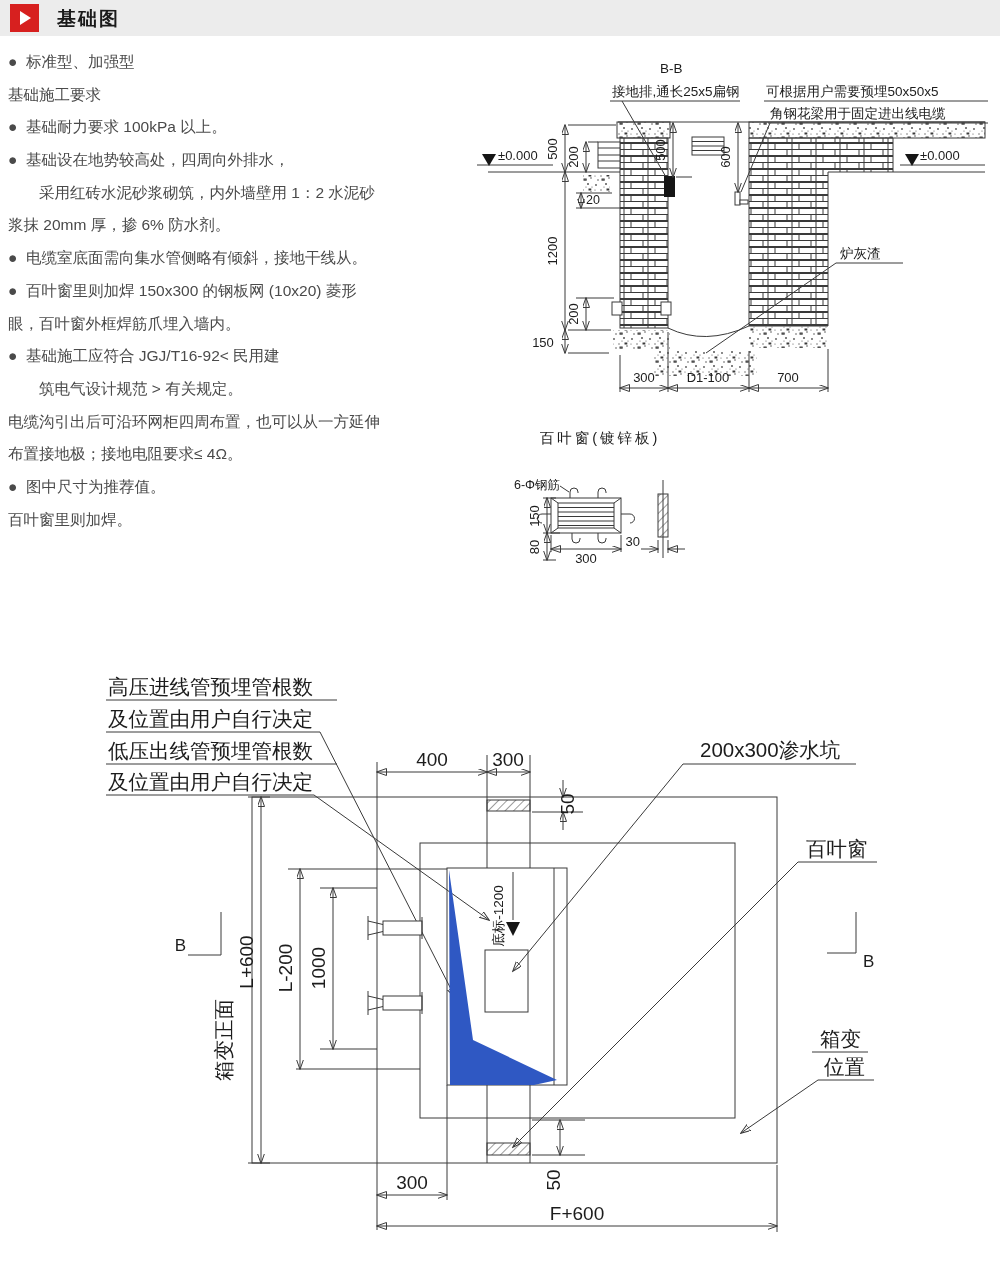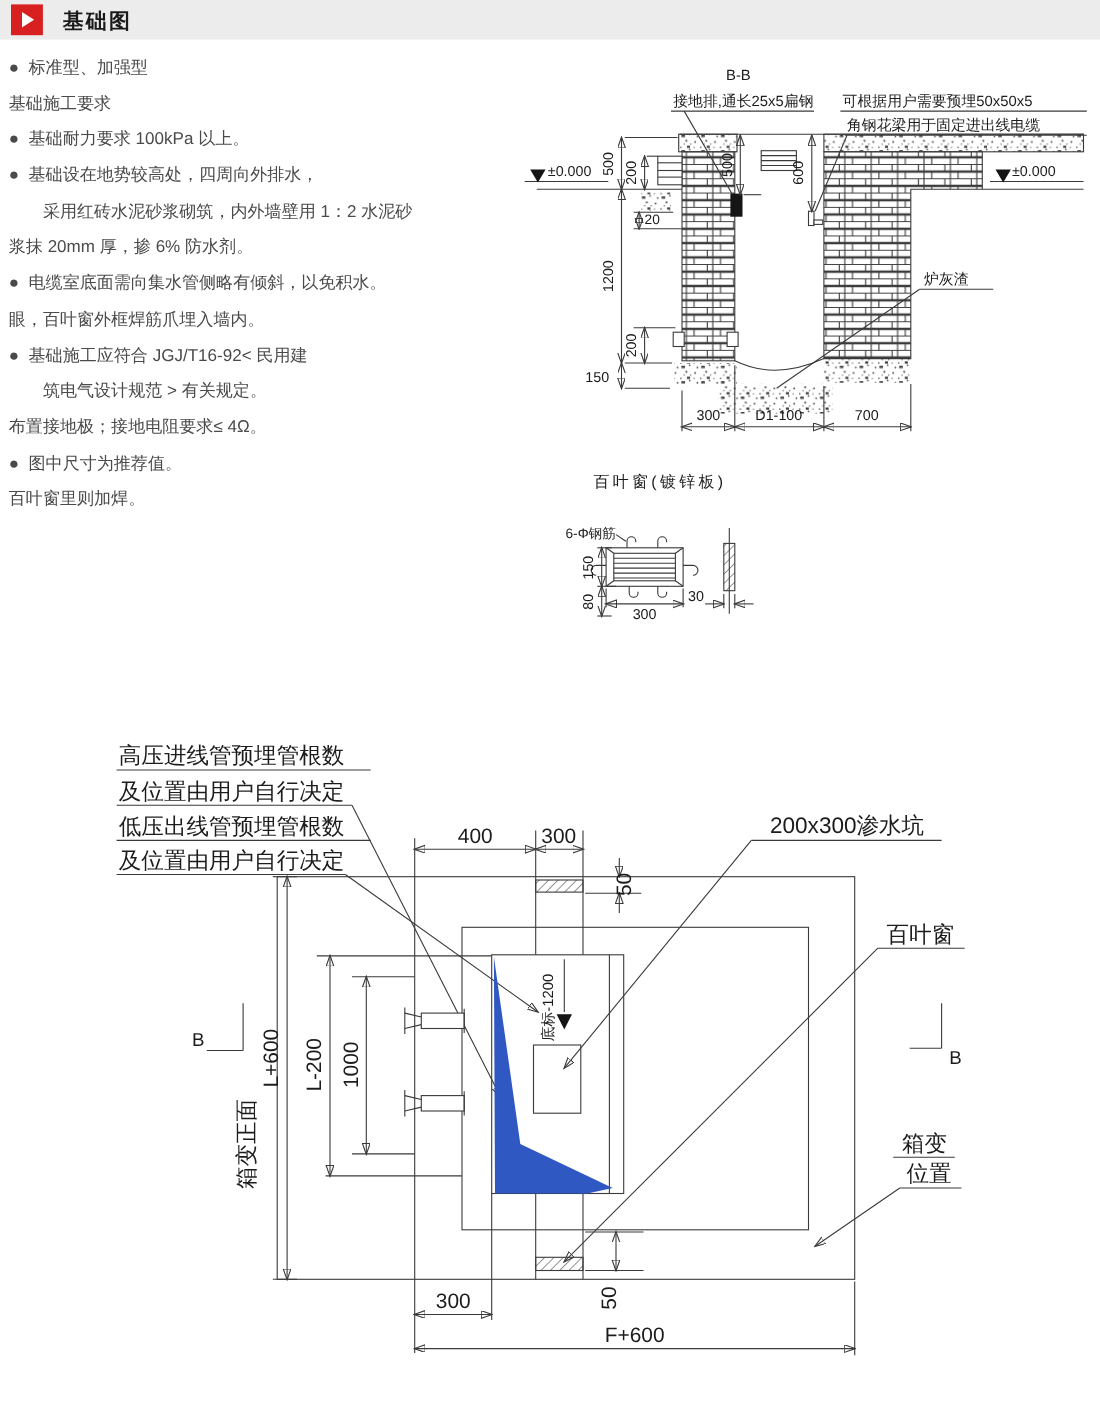--- a/index.html
+++ b/index.html
@@ -44,24 +44,26 @@
     <div class="ttl">基础图</div>
   </div>
 
   <div class="notes">
       <div class="note-line">●  标准型、加强型</div>
       <div class="note-line">基础施工要求</div>
       <div class="note-line">●  基础耐力要求 100kPa 以上。</div>
       <div class="note-line">●  基础设在地势较高处，四周向外排水，</div>
       <div class="note-line">　　采用红砖水泥砂浆砌筑，内外墙壁用 1：2 水泥砂</div>
       <div class="note-line">浆抹 20mm 厚，掺 6% 防水剂。</div>
-      <div class="note-line">●  电缆室底面需向集水管侧略有倾斜，以免积水。</div>
+      <div class="note-line">●  电缆室底面需向集水管侧略有倾斜，接地干线从。</div>
+      <div class="note-line">●  百叶窗里则加焊 150x300 的钢板网 (10x20) 菱形</div>
       <div class="note-line">眼，百叶窗外框焊筋爪埋入墙内。</div>
       <div class="note-line">●  基础施工应符合 JGJ/T16-92&lt; 民用建</div>
       <div class="note-line">　　筑电气设计规范 &gt; 有关规定。</div>
+      <div class="note-line">电缆沟引出后可沿环网柜四周布置，也可以从一方延伸</div>
       <div class="note-line">布置接地极；接地电阻要求≤ 4Ω。</div>
       <div class="note-line">●  图中尺寸为推荐值。</div>
       <div class="note-line">百叶窗里则加焊。</div>
     </div>
 
   <svg class="drw" width="1000" height="1282" viewBox="0 0 1000 1282">
     <defs>
       <marker id="ar" markerWidth="11" markerHeight="8" refX="9.5" refY="3.5" orient="auto-start-reverse" markerUnits="userSpaceOnUse">
         <path d="M0,0 L10,3.5 L0,7 z" fill="#3a3a3a" stroke="none"></path>
       </marker>

